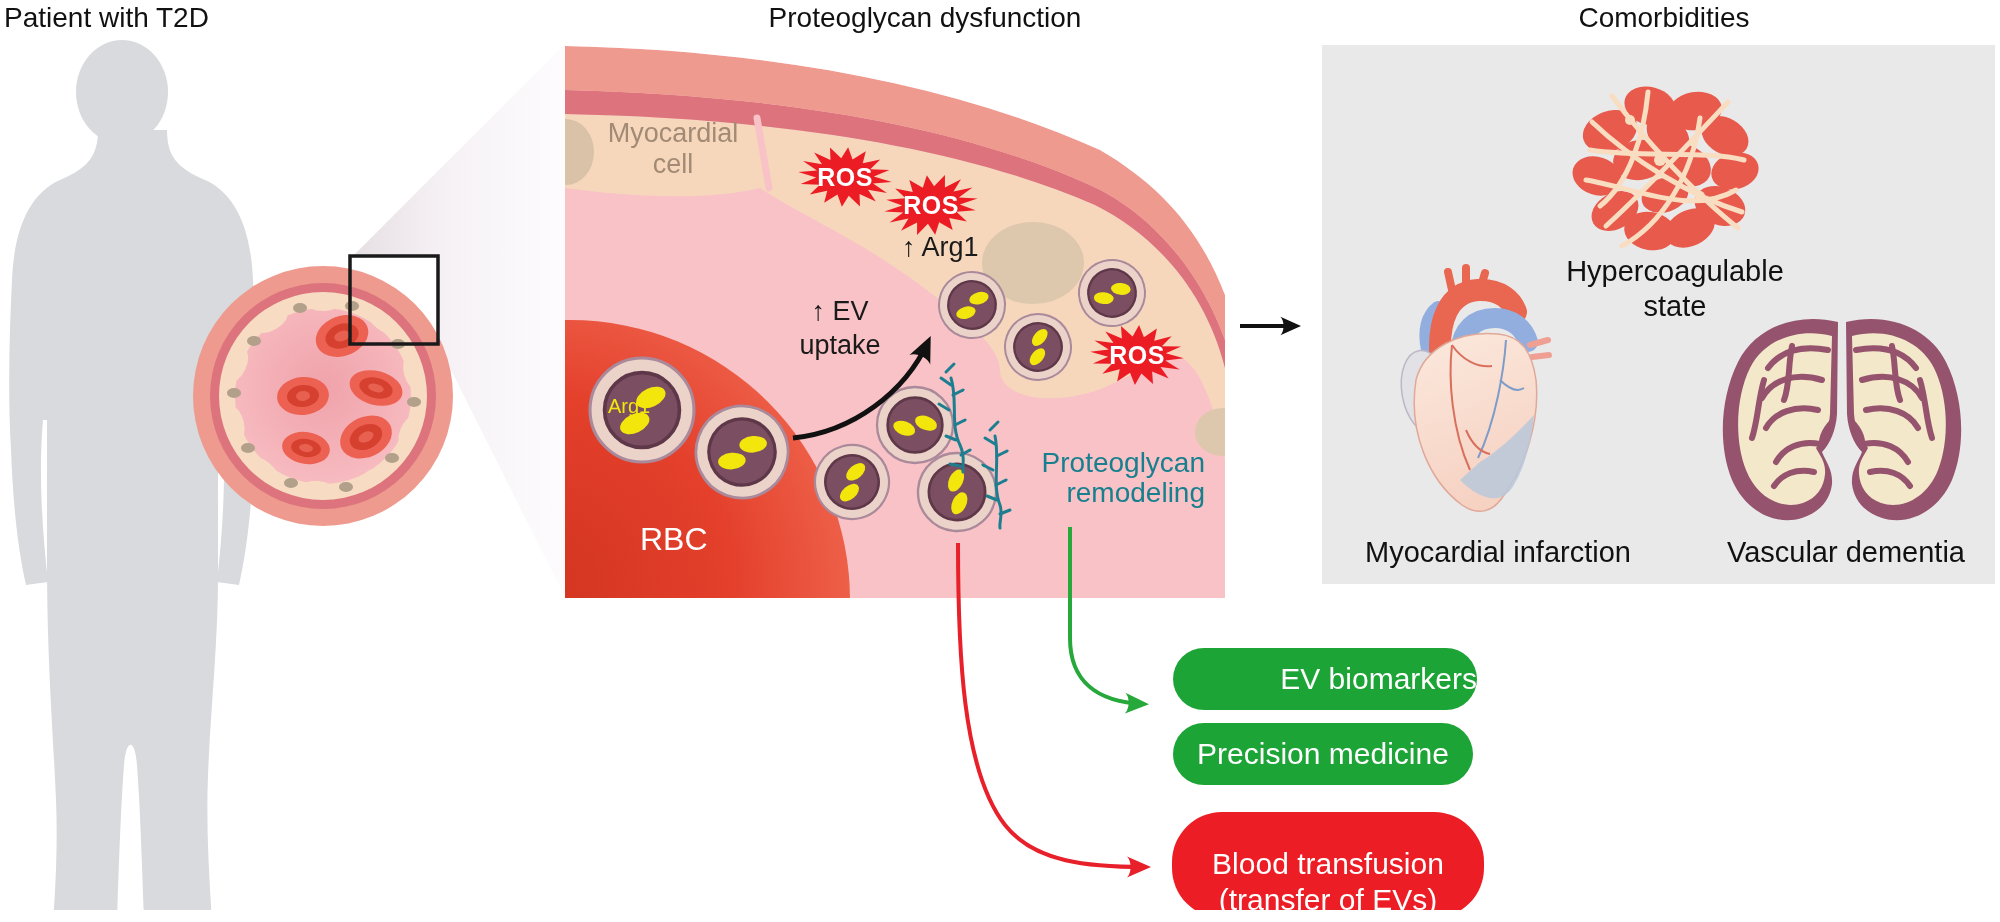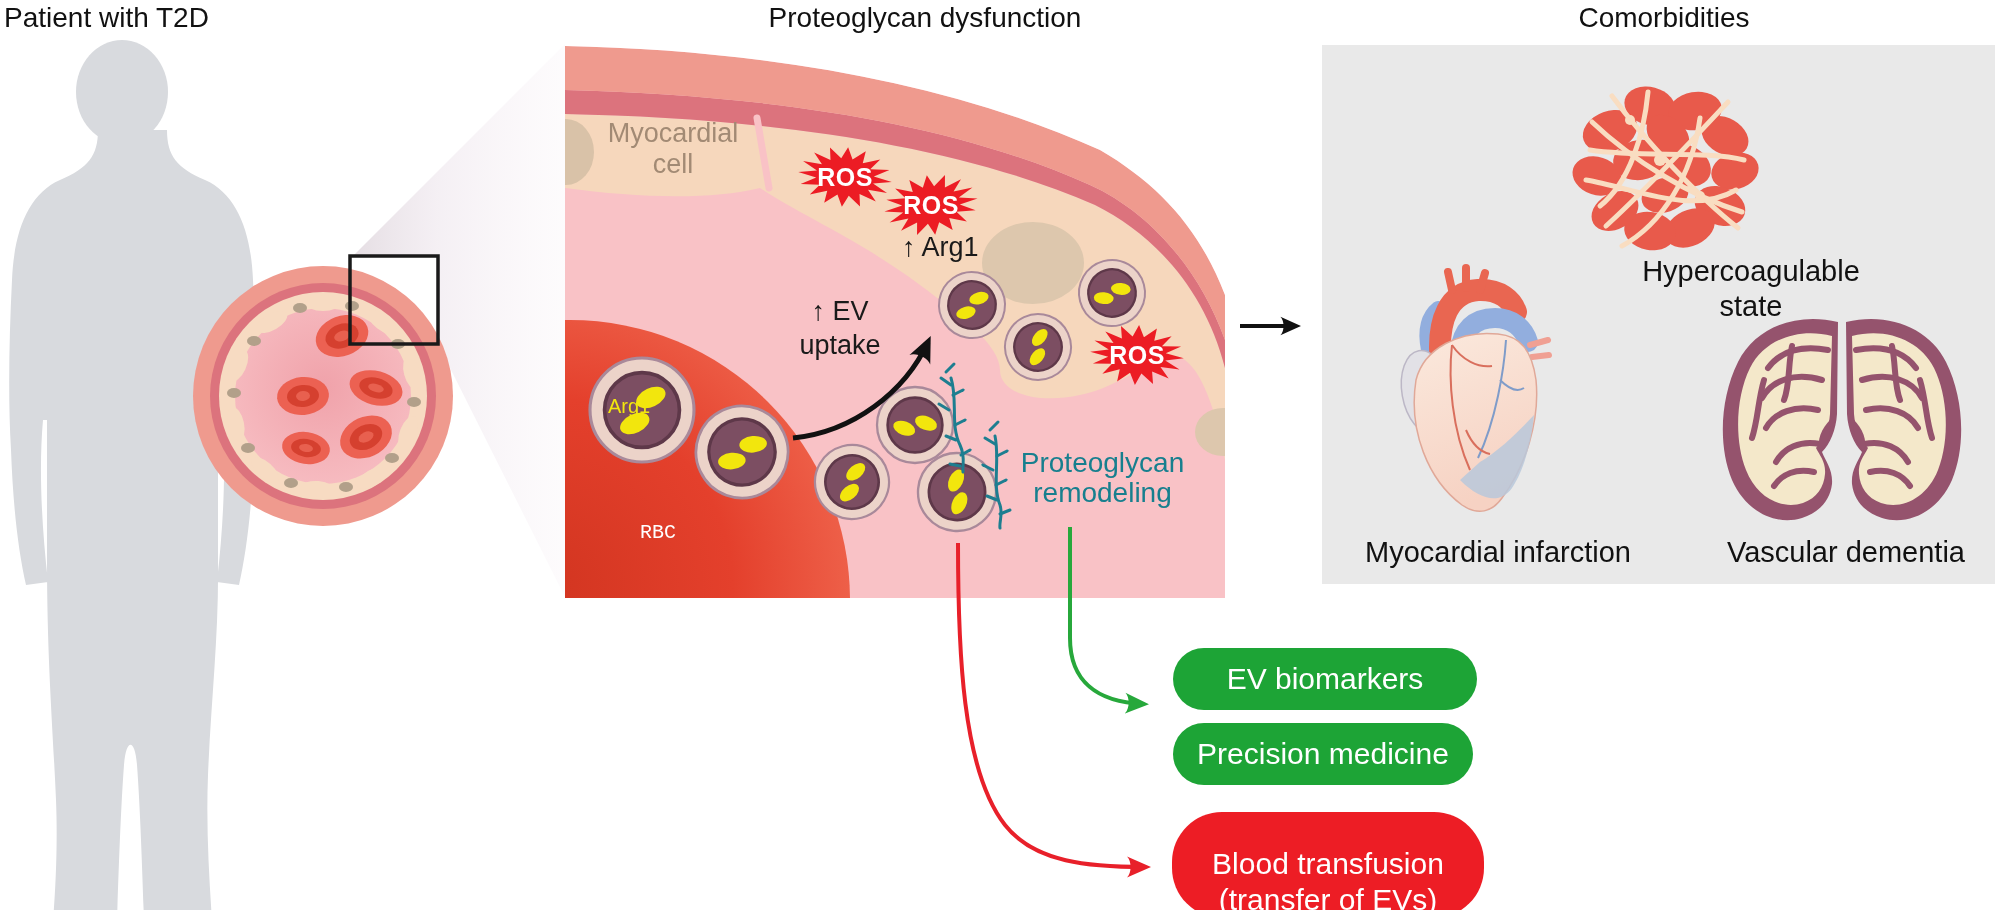--- a/index.html
+++ b/index.html
@@ -8,21 +8,21 @@
   #art{position:absolute;left:0;top:0;}
   .lbl{position:absolute;white-space:pre;line-height:1.15;}
   .ctr{text-align:center;white-space:normal;}
   .title{font-size:28px;color:#111;}
   .caption{font-size:29px;color:#111;}
   .ros-lbl{font-size:25px;font-weight:600;color:#fff;letter-spacing:.5px;}
   .pill{position:absolute;display:flex;flex-direction:column;align-items:center;justify-content:center;
         color:#fff;font-size:30px;line-height:36px;text-align:center;}
   .pill.green{background:#1da436;border-radius:31px;}
   .pill.red{background:#ed1d25;border-radius:50px;justify-content:flex-end;}
-  .teal{color:#177f8e;}
+  .teal{color:#177f8e;text-align:right;}
 </style>
 </head>
 <body>
 
 <div id="canvas">
 
 <svg id="art" width="2000" height="922" viewBox="0 0 2000 922">
   <defs>
     <radialGradient id="lumenGrad" cx="50%" cy="45%" r="60%">
       <stop offset="0%" stop-color="#f0a2aa"></stop>
@@ -292,36 +292,36 @@
 <div class="lbl ros-lbl ctr" style="left:886px;top:191px;width:90px;">ROS</div>
 <div class="lbl ros-lbl ctr" style="left:1092px;top:341px;width:90px;">ROS</div>
 
 <div class="lbl" style="left:902px;top:232px;font-size:27px;">↑ Arg1</div>
 
 <div class="lbl ctr" style="left:765px;top:294px;width:150px;font-size:27px;line-height:34px;">
   <span>↑ EV</span><br>
   <span>uptake</span>
 </div>
 
-<div class="lbl" style="left:640px;top:521px;font-size:20px;color:#fff;font-family:Liberation Mono, monospace;">RBC</div>
+<div class="lbl" style="left:640px;top:521px;font-size:32px;color:#fff;">RBC</div>
 <div class="lbl" style="left:608px;top:395px;font-size:20px;color:#f2e60d;">Arg1</div>
 
 <div class="lbl ctr teal" style="left:1000px;top:448px;width:205px;font-size:28px;line-height:30px;">
   <span>Proteoglycan</span><br>
   <span>remodeling</span>
 </div>
 
-<div class="lbl caption ctr" style="left:1626px;top:254px;width:250px;line-height:35px;">
+<div class="lbl caption ctr" style="left:1550px;top:254px;width:250px;line-height:35px;">
   <span>Hypercoagulable</span><br>
   <span>state</span>
 </div>
 <div class="lbl caption ctr" style="left:1348px;top:536px;width:300px;">Myocardial infarction</div>
 <div class="lbl caption ctr" style="left:1696px;top:536px;width:300px;">Vascular dementia</div>
 
-<div class="pill green" style="left:1173px;top:648px;width:304px;height:62px;">
+<div class="pill green" style="left:1173px;top:648px;width:304px;height:62px;align-items:flex-end;">
   <span>EV biomarkers</span>
 </div>
 <div class="pill green" style="left:1173px;top:723px;width:300px;height:62px;align-items:center;">
   <span>Precision medicine</span>
 </div>
 <div class="pill red" style="left:1172px;top:812px;width:312px;height:106px;">
   <span>Blood transfusion</span>
   <span>(transfer of EVs)</span>
 </div>
 

